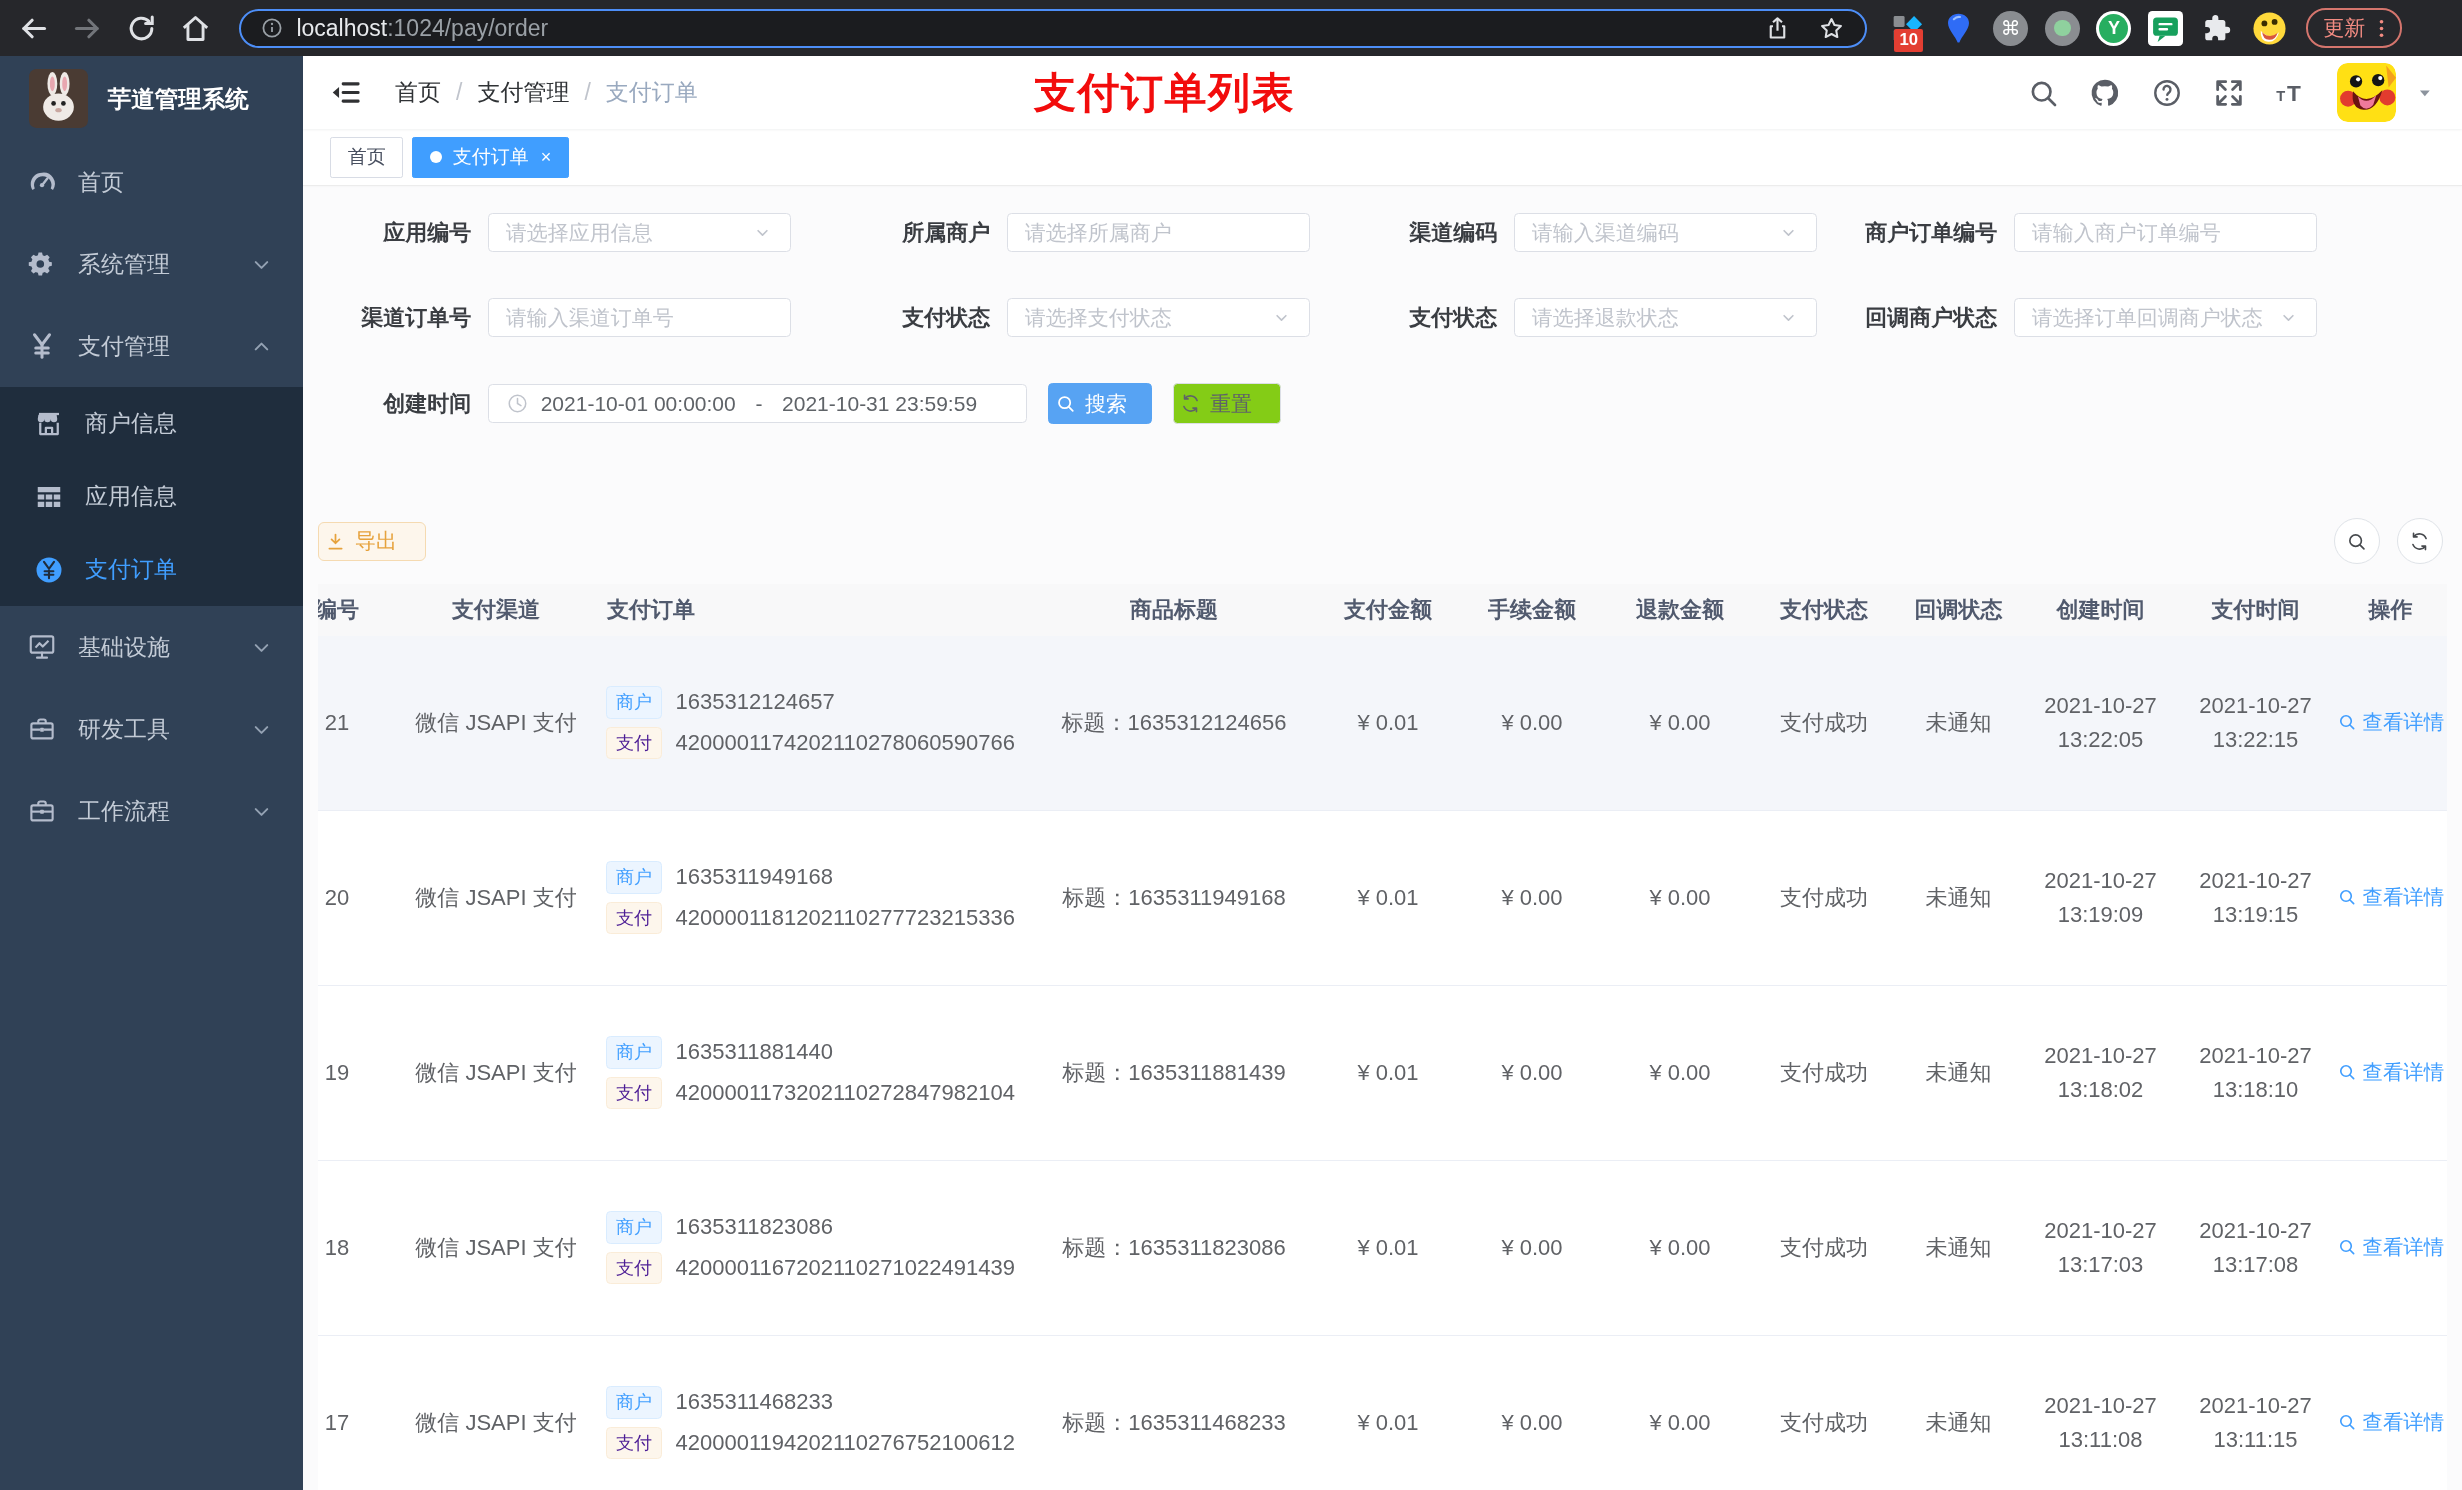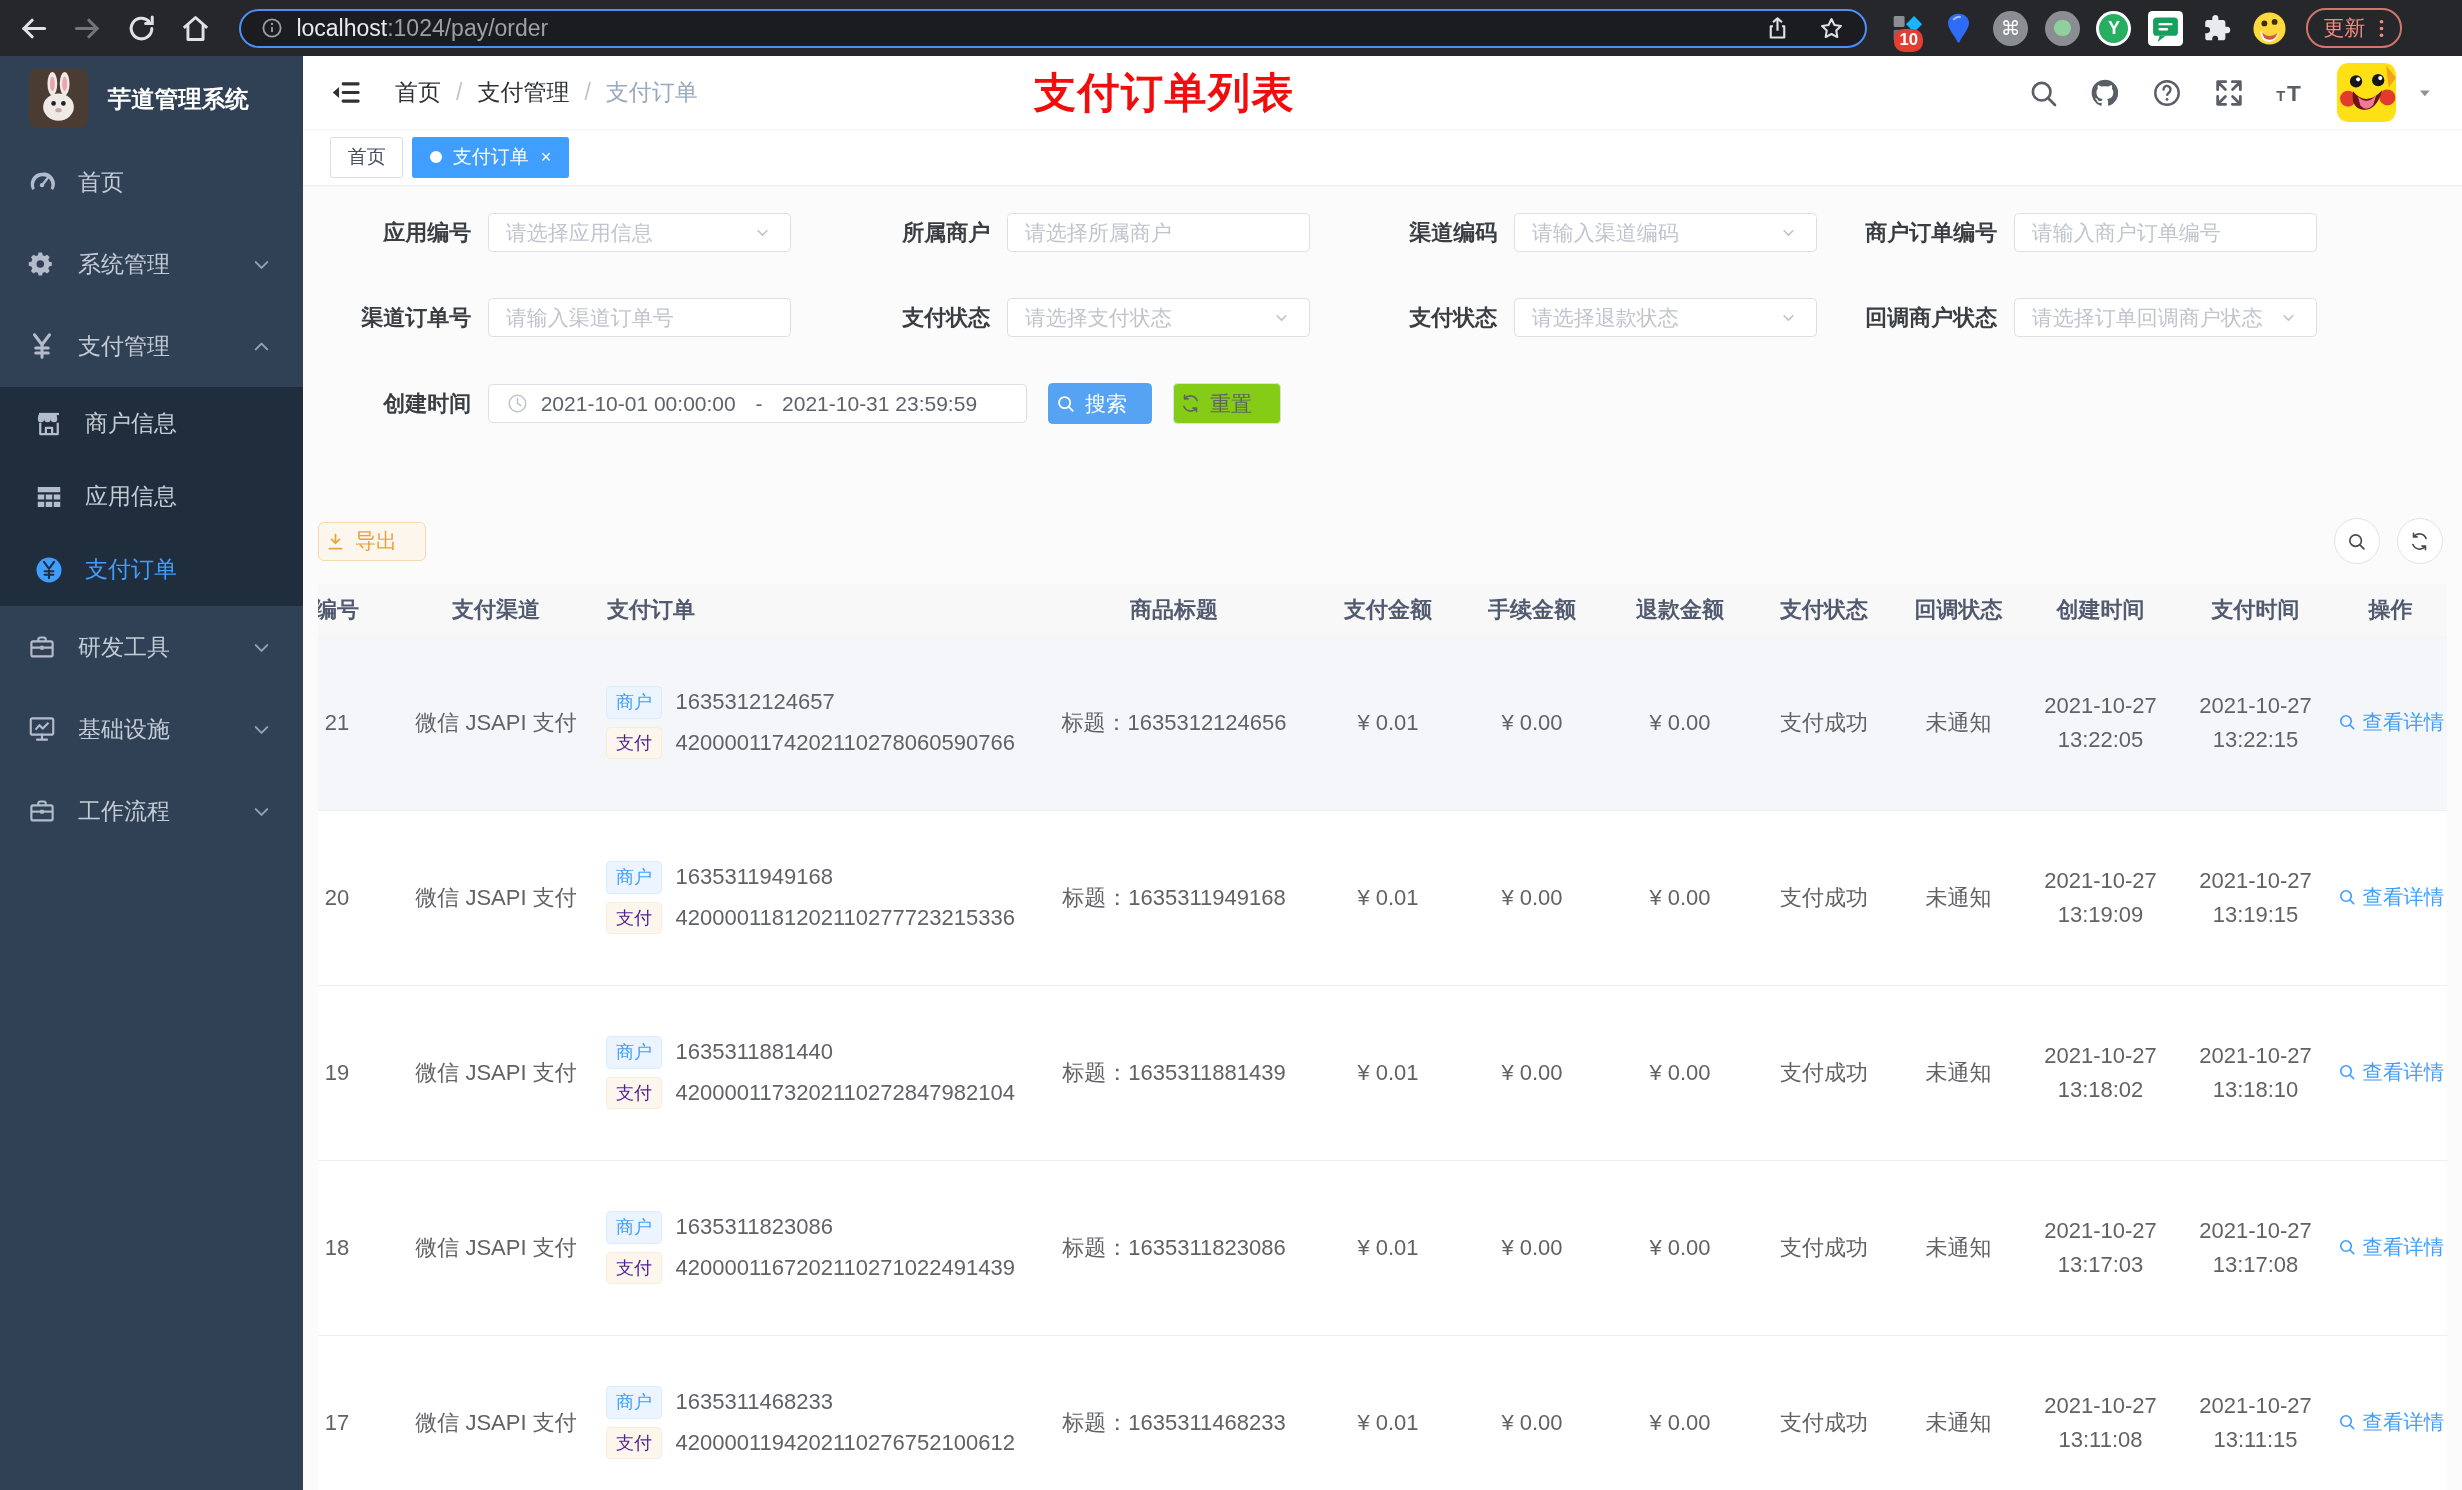--- a/index.html
+++ b/index.html
@@ -13,21 +13,21 @@
   .nav-btn.disabled{color:#72757a;}
   .url-bar{height:39px;flex:0 0 1628px;background:#1b1c1f;border:2.3px solid #4d8ef7;border-radius:21px;display:flex;align-items:center;padding:0 19.7px;box-sizing:border-box;margin-left:6px;}
   .url-bar .info{width:24px;height:24px;color:#9aa0a6;margin-right:12px;flex:0 0 auto;}
   .url-text{font-size:23px;white-space:nowrap;overflow:hidden;}
   .url-host{color:#e8eaed;}
   .url-path{color:#9aa0a6;}
   .url-right{margin-left:auto;display:flex;align-items:center;gap:27px;color:#dfe1e5;}
   .url-right .ic{width:27px;height:27px;}
   .ext-row{display:flex;align-items:center;gap:16.7px;margin-left:23px;}
   .ext{width:35px;height:35px;position:relative;flex:0 0 auto;}
-  .ext .badge{position:absolute;left:4.5px;bottom:-6px;background:#e33e32;color:#fff;font-size:16.7px;font-weight:700;padding:0.8px 5.3px;border-radius:10px;line-height:1.25;}
+  .ext .badge{position:absolute;left:4.5px;bottom:-6px;background:#e33e32;color:#fff;font-size:16.7px;font-weight:700;padding:0.8px 5.3px;border-radius:2px;line-height:1.25;}
   .ext-circle{border-radius:50%;background:#8a8d91;display:flex;align-items:center;justify-content:center;color:#fff;font-size:19.7px;}
   .ext-circle.inner-dot::after{content:"";width:16.7px;height:16.7px;border-radius:50%;background:#8fd19e;}
   .ext-y{border-radius:50%;background:#fff;display:flex;align-items:center;justify-content:center;}
   .ext-y .iy{width:29px;height:29px;border-radius:50%;background:#27ae60;color:#fff;font-weight:700;font-size:18px;display:flex;align-items:center;justify-content:center;}
   .ext .face{width:35px;height:35px;}
   .update-pill{margin-left:19.7px;border:2.3px solid #d4756d;border-radius:19.7px;height:36px;display:flex;align-items:center;padding:0 7.6px 0 15px;color:#f28b82;gap:4.5px;}
   .update-pill .lbl{font-size:21px;}
   .update-pill .ic{width:23px;height:23px;color:#f28b82;}
 
   
@@ -293,42 +293,42 @@
                 <circle cx="12" cy="12" r="10" fill="currentColor"></circle>
                 <path d="M8 5.5l4 5.5 4-5.5M12 11v7.5M8.5 13h7M8.5 15.8h7" stroke="#1f2d3d" stroke-width="1.7" fill="none" stroke-linecap="round"></path>
               </svg>
             </span>
             <span>支付订单</span>
           </div>
         </div>
         <div class="menu-item">
           <span class="ic mi">
             <svg viewBox="0 0 24 24" fill="none" stroke="currentColor" stroke-width="1.7" stroke-linejoin="round">
+              <rect x="3" y="3.5" width="18" height="13" rx="1.4"></rect>
+              <path d="M6.8 12.5l3.2-3.5 2.6 2.6 4.6-4.6"></path>
+              <path d="M12 16.5V20M8 20.5h8" stroke-linecap="round"></path>
+            </svg>
+          </span>
+          <span>基础设施</span>
+          <span class="ic chev">
+            <svg viewBox="0 0 24 24" fill="none" stroke="currentColor" stroke-width="2.1" stroke-linecap="round" stroke-linejoin="round">
+              <path d="M6 9.5l6 6 6-6"></path>
+            </svg>
+          </span>
+        </div>
+        <div class="menu-item">
+          <span class="ic mi">
+            <svg viewBox="0 0 24 24" fill="none" stroke="currentColor" stroke-width="1.7" stroke-linejoin="round">
               <rect x="3.5" y="7.5" width="17" height="12" rx="1.4"></rect>
               <path d="M9 7.5V6a1.6 1.6 0 0 1 1.6-1.6h2.8A1.6 1.6 0 0 1 15 6v1.5"></path>
               <path d="M3.5 12.5h7m3 0h7"></path>
               <rect x="10.5" y="11" width="3" height="3.2" rx=".6" fill="currentColor" stroke="none"></rect>
             </svg>
           </span>
           <span>研发工具</span>
-          <span class="ic chev">
-            <svg viewBox="0 0 24 24" fill="none" stroke="currentColor" stroke-width="2.1" stroke-linecap="round" stroke-linejoin="round">
-              <path d="M6 9.5l6 6 6-6"></path>
-            </svg>
-          </span>
-        </div>
-        <div class="menu-item">
-          <span class="ic mi">
-            <svg viewBox="0 0 24 24" fill="none" stroke="currentColor" stroke-width="1.7" stroke-linejoin="round">
-              <rect x="3" y="3.5" width="18" height="13" rx="1.4"></rect>
-              <path d="M6.8 12.5l3.2-3.5 2.6 2.6 4.6-4.6"></path>
-              <path d="M12 16.5V20M8 20.5h8" stroke-linecap="round"></path>
-            </svg>
-          </span>
-          <span>基础设施</span>
           <span class="ic chev">
             <svg viewBox="0 0 24 24" fill="none" stroke="currentColor" stroke-width="2.1" stroke-linecap="round" stroke-linejoin="round">
               <path d="M6 9.5l6 6 6-6"></path>
             </svg>
           </span>
         </div>
         <div class="menu-item">
           <span class="ic mi">
             <svg viewBox="0 0 24 24" fill="none" stroke="currentColor" stroke-width="1.7" stroke-linejoin="round">
               <rect x="3.5" y="7.5" width="17" height="12" rx="1.4"></rect>

